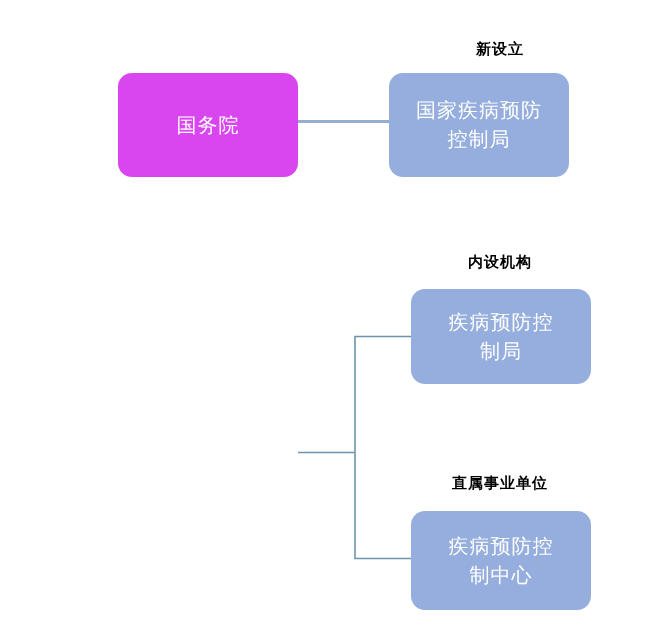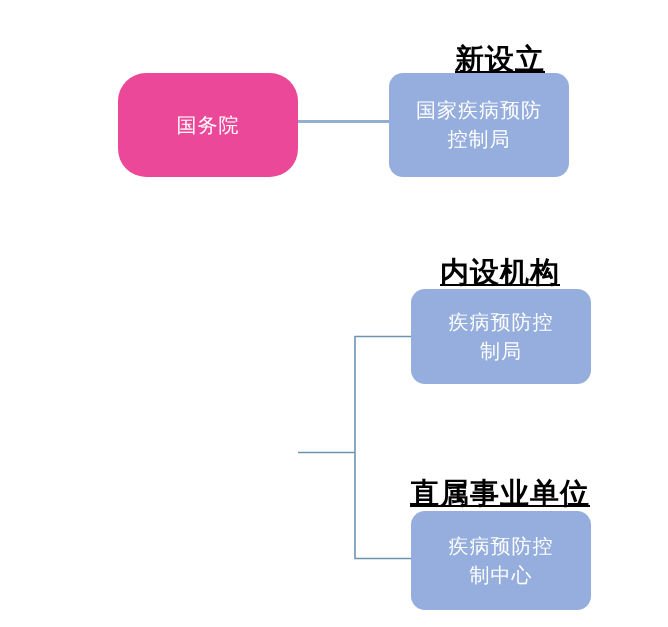--- a/index.html
+++ b/index.html
@@ -28,33 +28,32 @@
     color: #ffffff;
     font-size: 20px;
     font-weight: 400;
     line-height: 1.45;
     letter-spacing: 1px;
     box-sizing: border-box;
     padding: 4px 10px;
     white-space: pre-line;
   }
 
-  .node.primary   { background: #ec4899; border-radius: 28px; }
+  .node.primary   { background: #d946ef; }
   .node.secondary { background: #95aedd; }
 
   
   .caption {
     position: absolute;
     color: #000000;
-    font-size: 29px;
+    font-size: 15px;
     font-weight: bold;
     letter-spacing: 1px;
     text-align: center;
     white-space: nowrap;
-    text-decoration: underline;
   }
 
   
   .connector-svg {
     position: absolute;
     left: 0;
     top: 0;
     width: 668px;
     height: 627px;
     pointer-events: none;

